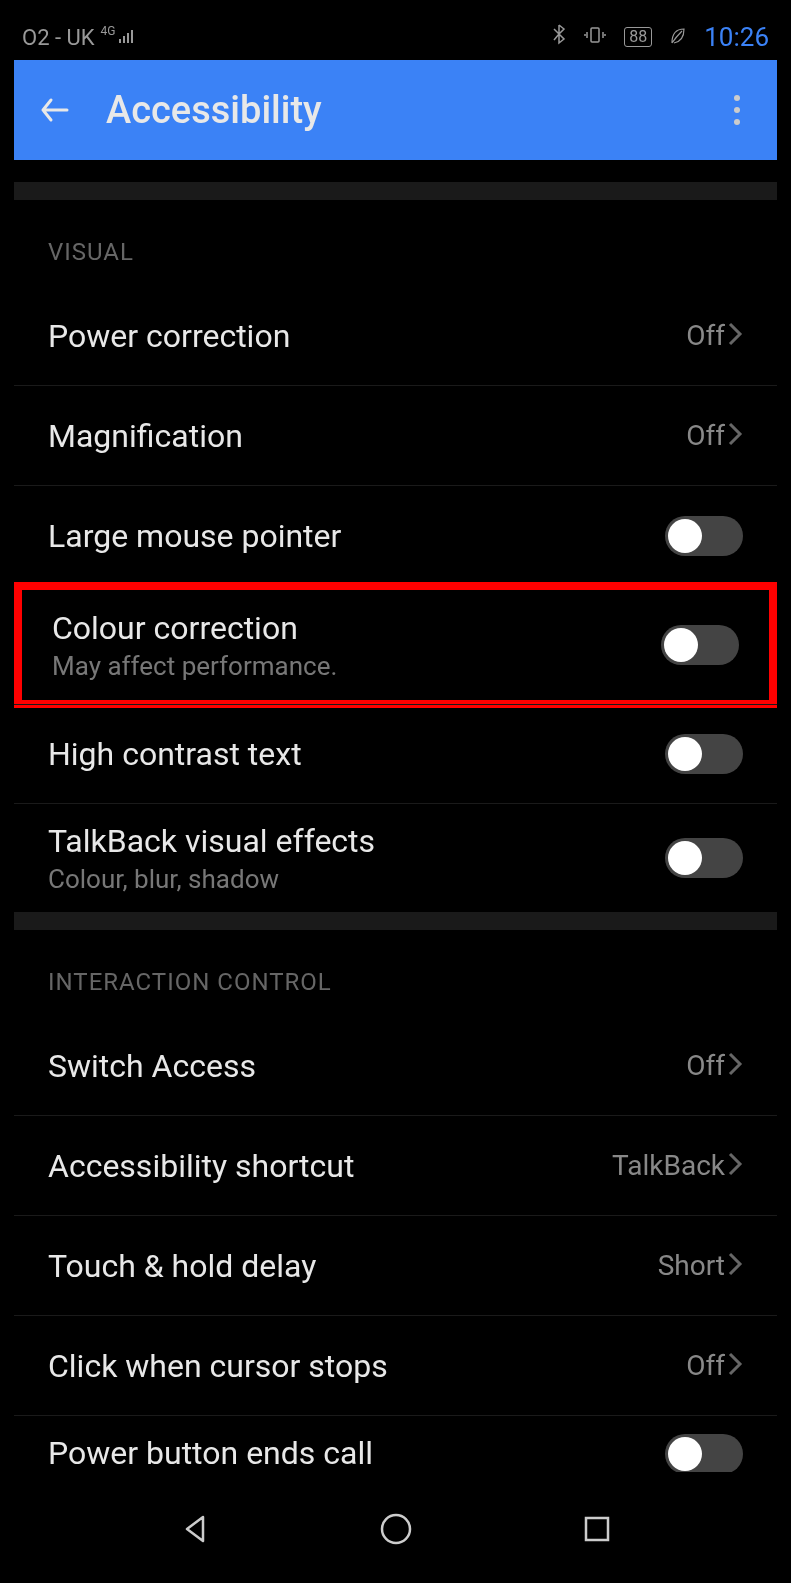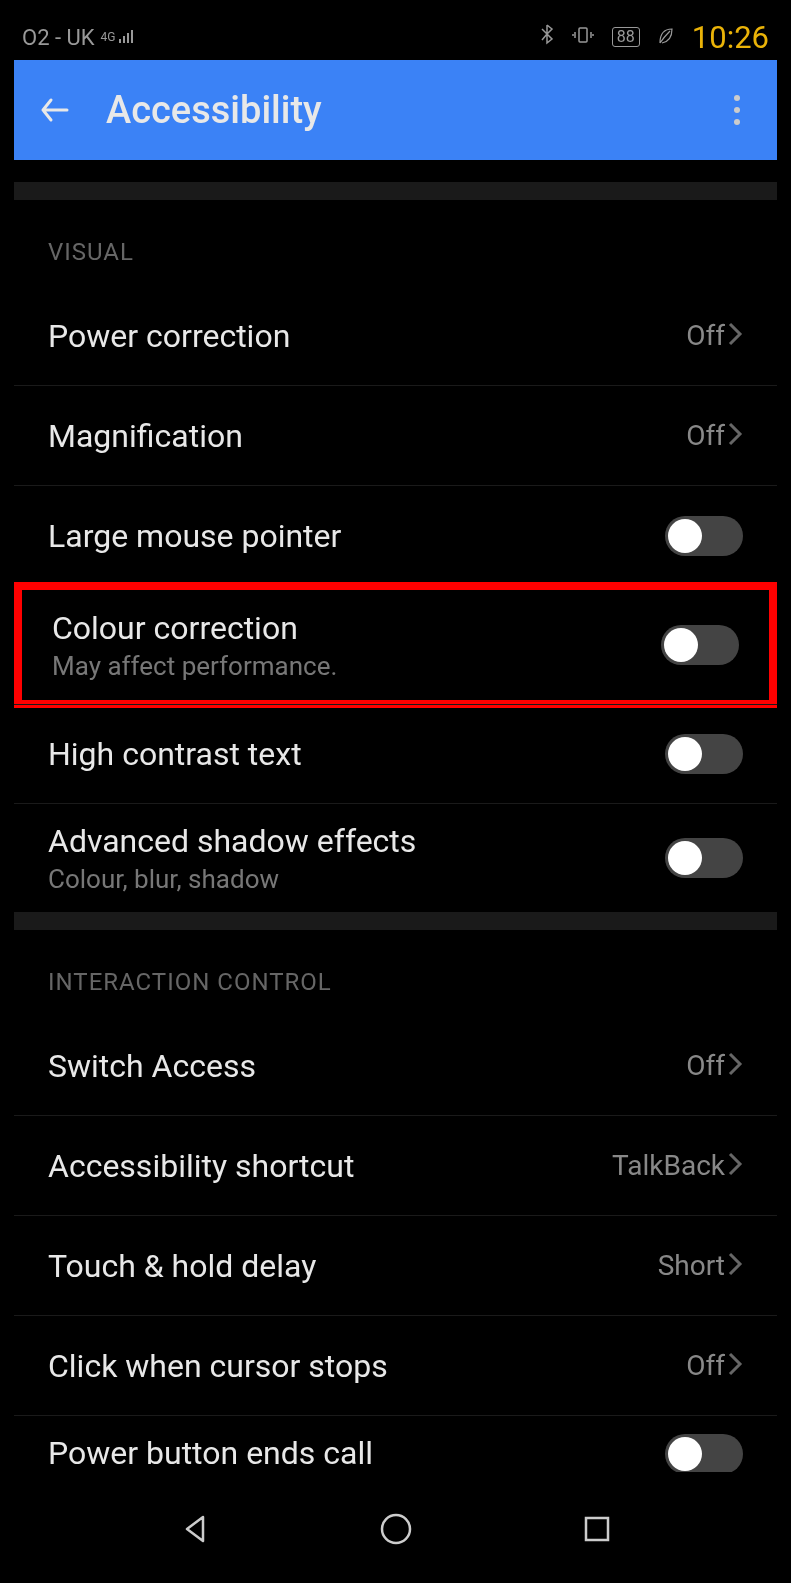--- a/index.html
+++ b/index.html
@@ -33,21 +33,20 @@
       height: 46px;
       display: flex;
       justify-content: space-between;
       align-items: center;
       padding: 0 8px;
       color: #999;
       font-size: 22px;
     }
     .status-left {
       display: flex;
-      align-items: center;
       gap: 4px;
     }
     .status-right {
       display: flex;
       align-items: center;
       gap: 18px;
     }
     .signal-icon {
       font-size: 14px;
       line-height: 1;
@@ -222,21 +221,21 @@
               <rect x="7" y="4" width="8" height="14" rx="1" stroke="#999" stroke-width="1.5" fill="none"></rect>
               <path d="M3 8v6M1 10v2M19 8v6M21 10v2" stroke="#999" stroke-width="1.5"></path>
             </svg>
         </span>
         <span class="battery-box">88</span>
         <span>
           <svg width="16" height="18" viewBox="0 0 16 18">
               <path d="M2 16 Q2 2 14 2 Q14 14 4 16 M2 16 Q6 10 12 4" stroke="#999" stroke-width="1.2" fill="none"></path>
             </svg>
         </span>
-        <span style="font-size:31px;color:#eab308;">10:26</span>
+        <span style="font-size:26px;color:#3b82f6;">10:26</span>
       </div>
     </div>
 
     <div class="app-bar">
       <div class="back-arrow">
         <svg width="36" height="36" viewBox="0 0 36 36">
             <path d="M30 18H6M14 8L6 18l8 10" stroke="#e8e8e8" stroke-width="3" fill="none" stroke-linecap="round" stroke-linejoin="round"></path>
           </svg>
       </div>
       <div class="app-title">Accessibility</div>
@@ -301,21 +300,21 @@
         <div class="row-text">
           <div class="row-title">High contrast text</div>
         </div>
         <div class="toggle">
           <div class="toggle-knob"></div>
         </div>
       </div>
 
       <div class="row no-border">
         <div class="row-text">
-          <div class="row-title">Advanced shadow effects</div>
+          <div class="row-title">TalkBack visual effects</div>
           <div class="row-subtitle">Colour, blur, shadow</div>
         </div>
         <div class="toggle">
           <div class="toggle-knob"></div>
         </div>
       </div>
 
       <div class="section-divide"></div>
 
       <div class="section-header">INTERACTION CONTROL</div>

